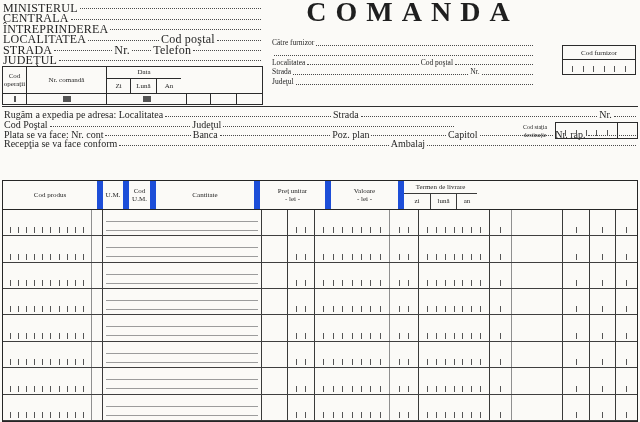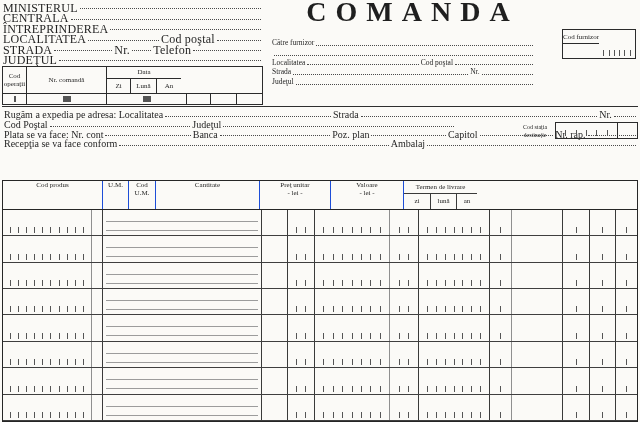--- a/index.html
+++ b/index.html
@@ -16,22 +16,22 @@
   
   .issuer{position:absolute;left:3px;top:1px;width:260px;font-size:12px;letter-spacing:.2px}
   .issuer .frow{height:10.4px}
   
   .title{position:absolute;left:288px;top:-4px;width:240px;text-align:center;
          font-size:28px;font-weight:bold;letter-spacing:9px;padding-left:9px}
   
   .supplier{position:absolute;left:272px;top:38px;width:263px;font-size:7.5px}
   .supplier .frow{height:9.8px}
   
-  .cfbox{position:absolute;left:562px;top:29px;width:74px;height:30px;border:1.5px solid #2b2b2b;
-         display:flex;flex-direction:row;font-size:7px;text-align:center}
+  .cfbox{position:absolute;left:562px;top:45px;width:74px;height:30px;border:1.5px solid #2b2b2b;
+         display:flex;flex-direction:column;font-size:7px;text-align:center}
   .cfbox .cf-h{height:14px;border-bottom:1px solid #2b2b2b;display:flex;align-items:center;justify-content:center}
   .cfbox .cf-b{flex:1}
   
   .obox{position:absolute;left:2px;top:66px;width:261px;height:39px;border:1.5px solid #2b2b2b;
         display:flex;flex-direction:column;font-size:7px;text-align:center;line-height:1.15}
   .ob-head{display:flex;height:27px;border-bottom:1px solid #2b2b2b}
   .ob-body{display:flex;flex:1 1 auto}
   .obc{border-right:1px solid #2b2b2b;display:flex;flex-direction:column;justify-content:center}
   .obc.last{border-right:none}
   .w-op{width:24px}.w-ben{width:80px}.w-com{width:80px}.w-data{width:74px}
@@ -49,21 +49,21 @@
   .cs-lbl{position:absolute;left:516px;top:124px;width:38px;font-size:6px;line-height:1.25;text-align:center}
   .csbox{position:absolute;left:555px;top:122px;width:83px;height:17px;border:1px solid #2b2b2b;display:flex}
   .csbox .cs-digits{flex:1 1 auto}
   .csbox .cs-end{flex:0 0 20px;border-left:1px solid #2b2b2b}
   
   .note{position:absolute;left:4px;top:166px;font-size:7.5px}
   
   .ptable{position:absolute;left:2px;top:180px;width:636px;height:242px;border:1.5px solid #262626;
           overflow:hidden;display:flex;flex-direction:column;font-size:7px;line-height:1.15;text-align:center}
   .phead{display:flex;height:31px;border-bottom:1.5px solid #262626}
-  .ph{border-right:1px solid #1d4ed8;display:flex;flex-direction:column;align-items:center;}
+  .ph{border-right:6px solid #1d4ed8;display:flex;flex-direction:column;align-items:center;justify-content:center}
   .ph span{display:block}
   .w-codprod{width:100px}.w-denum{width:159px}.w-um{width:26px}.w-codum{width:27px}
   .w-cant{width:104px}.w-pret{width:71px}.w-val{width:73px}.w-termen{width:73px}
   .w-zi{width:27px}.w-luna{width:26px}.w-an{width:20px}
   .ph.w-termen{padding:0;justify-content:flex-start;border-right:none}
   .t-top{width:100%;height:13px;border-bottom:1px solid #3a3a3a;display:flex;align-items:center;justify-content:center}
   .t-sub{width:100%;flex:1;display:flex}
   .t-sub span{display:flex;align-items:center;justify-content:center}
   .t-sub .tz{width:27px;border-right:1px solid #3a3a3a}
   .t-sub .tl{width:26px;border-right:1px solid #3a3a3a}

